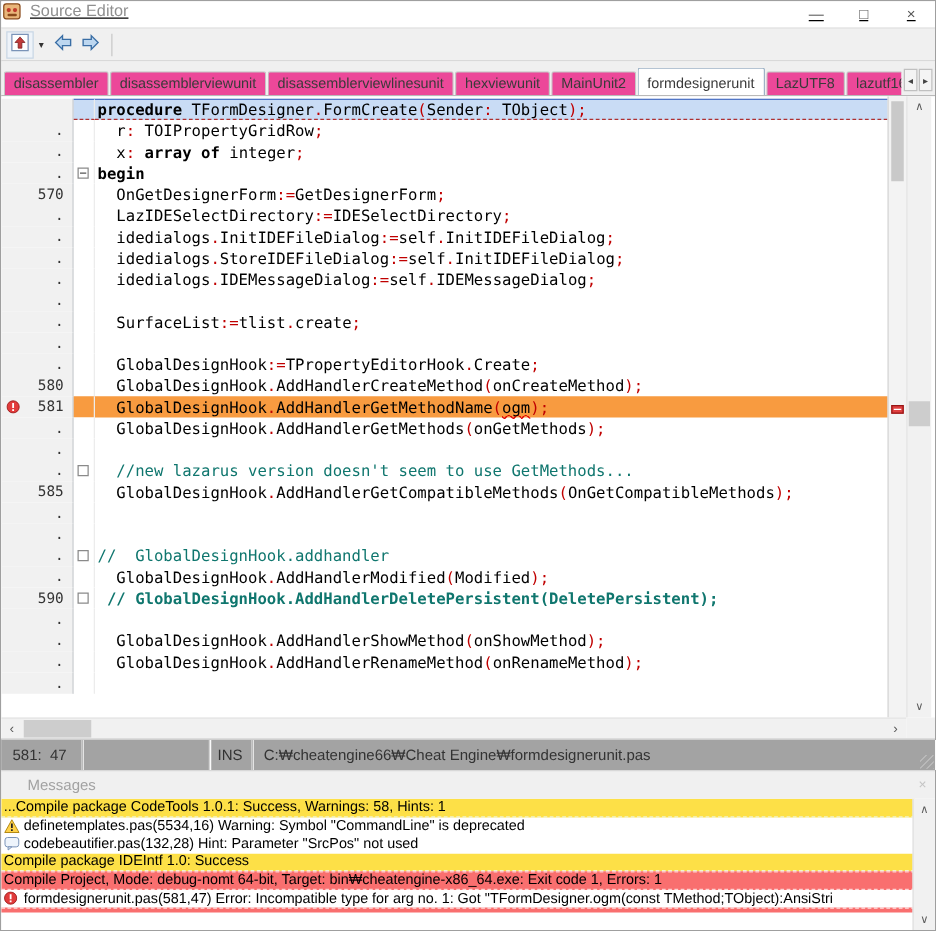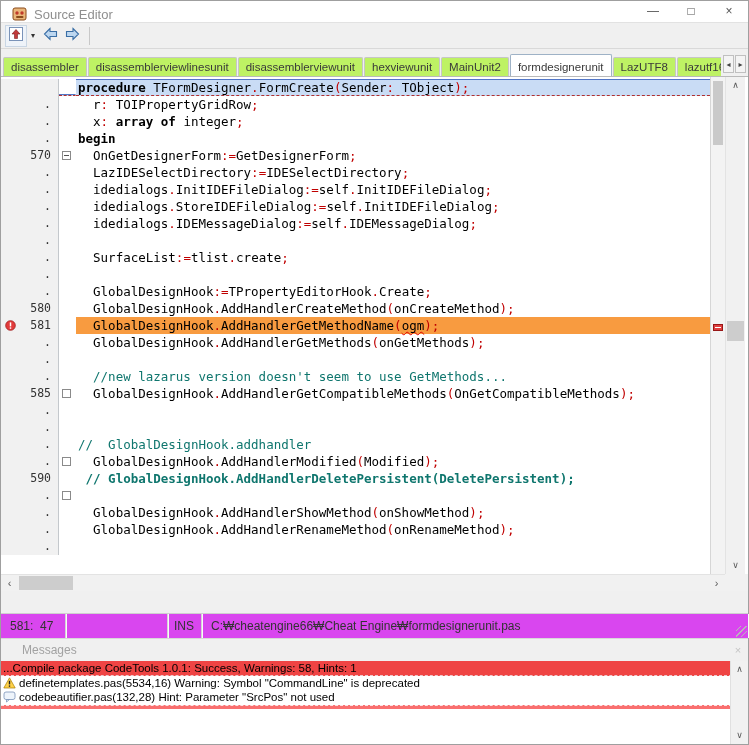--- a/index.html
+++ b/index.html
@@ -1,49 +1,49 @@
 <!DOCTYPE html>
 <html><head>
 <meta charset="utf-8">
 <style>
   * { margin:0; padding:0; box-sizing:border-box; }
   html,body { width:749px; height:745px; overflow:hidden; }
   body { font-family:"Liberation Sans", sans-serif; background:#fff; }
   .win { width:749px; height:745px; border:1px solid #9f9f9f; display:flex; flex-direction:column; background:#f0f0f0; }
 
   
-  .titlebar { height:21px; background:#ffffff; display:flex; align-items:flex-end; padding-left:11px; flex:0 0 auto; }
+  .titlebar { height:21px; background:#ffffff; display:flex; align-items:flex-start; padding-left:1px; flex:0 0 auto;text-decoration:underline; }
   .appicon { width:16px; height:16px; display:inline-block; margin-right:6px; }
   .title { font-size:13px; color:#8f8f8f; }
   .winbtns { margin-left:auto; display:flex; height:100%; }
   .winbtn { width:38px; text-align:center; font-size:12px; color:#555; line-height:21px; cursor:default; }
 
   
   .toolbar { height:27px; background:#f0f0f0; border-top:1px solid #e2e2e2; border-bottom:1px solid #d9d9d9; display:flex; align-items:center; padding-left:4px; flex:0 0 auto; }
   .tbtn { border:1px solid transparent; background:transparent; width:22px; height:22px; display:flex; align-items:center; justify-content:center; padding:0; }
   .tbtn.first { border:1px solid #c9d6e4; background:#eef3f9; }
   .caretbtn { width:12px; height:22px; display:flex; align-items:center; justify-content:center; font-size:8px; color:#333; }
   .tsep { width:1px; height:18px; background:#c8c8c8; margin-left:6px; }
 
   
   .tabbar { height:28px; background:#f0f0f0; display:flex; align-items:flex-end; padding-left:2px; border-bottom:1px solid #b9b9b9; flex:0 0 auto; position:relative; }
   .tabs { display:flex; align-items:flex-end; height:100%; overflow:hidden; flex:1; }
-  .tab { font-size:11.5px; color:#3a3a3a; background:#bef264; border:1px solid #c6c6c6; border-bottom:none; padding:3px 7px 3px 7px; margin-right:1px; white-space:nowrap; border-radius:2px 2px 0 0; }
+  .tab { font-size:11.5px; color:#3a3a3a; background:#ec4899; border:1px solid #c6c6c6; border-bottom:none; padding:3px 7px 3px 7px; margin-right:1px; white-space:nowrap; border-radius:2px 2px 0 0; }
   .tab.active { background:#ffffff; border-color:#9eb2c6; padding-top:6px; padding-bottom:4px; margin-bottom:-1px; position:relative; z-index:2; }
   .tabscroll { display:flex; gap:1px; padding:0 2px 3px 2px; }
   .tabscroll button { width:11px; height:18px; font-size:8px; color:#444; background:#f4f4f4; border:1px solid #c0c0c0; display:flex; align-items:center; justify-content:center; padding:0; }
 
   
   .editor { position:relative; height:514px; background:#fff; flex:0 0 auto; overflow:hidden; }
   .lines { position:absolute; left:0; top:2px; width:724px; }
   .row { display:flex; height:17px; line-height:17px; font-family:"DejaVu Sans Mono","Liberation Mono",monospace; font-size:12.5px; }
   .gut { flex:0 0 58px; background:#f1f1f1; border-right:1px solid #c4c8cc; text-align:right; padding-right:7px; font-size:11.5px; color:#333; position:relative; }
   .gicon { position:absolute; left:4px; top:3px; width:11px; height:11px; }
   .gicon svg { display:block; }
-  .body { flex:1; display:flex;align-items:flex-end; }
+  .body { flex:1; display:flex; }
   .fold { flex:0 0 17px; background:#fff; border-right:1px solid #ececec; position:relative; }
   .fbox { position:absolute; left:3px; top:4px; width:9px; height:9px; border:1px solid #8a8a8a; background:#fff; }
   .fbox.minus::after { content:""; position:absolute; left:1px; right:1px; top:3px; border-top:1px solid #555; }
   .codeln { flex:1; white-space:pre; color:#000; padding-left:2px; }
   .row .sym { color:#c00000; }
   .row b { font-weight:bold; color:#000; }
   .row .cmt { color:#0f766e; }
   .row .cmt.bld { font-weight:bold; }
   .squig { text-decoration:underline wavy #e00000 1px; text-decoration-skip-ink:none; }
   .row.hl-focus .fold, .row.hl-focus .codeln { background:#c9dcf5; border-top:1px solid #5276c6; border-bottom:1px dashed #b03030; line-height:15px; }
@@ -58,34 +58,34 @@
   .arr { display:block; text-align:center; color:#5a5a5a; font-size:9px; height:17px; line-height:17px; }
   .vthumb { position:absolute; left:1px; right:1px; top:244px; height:20px; background:#cdcdcd; }
   .arr.vdown { position:absolute; bottom:0; left:0; right:0; }
   .hscroll { position:absolute; left:0; bottom:0; height:17px; width:724px; background:#f1f1f1; border-top:1px solid #e3e3e3; }
   .arr.hleft { position:absolute; left:0; width:17px; line-height:16px; font-size:11px; }
   .arr.hright { position:absolute; right:0; width:17px; line-height:16px; font-size:11px; }
   .hthumb { position:absolute; left:18px; top:1px; bottom:1px; width:54px; background:#cdcdcd; }
   .corner { position:absolute; left:724px; bottom:0; width:25px; height:17px; background:#f1f1f1; }
 
   
-  .statusbar { height:25px; background:#d946ef; border-top:1px solid #cfcfcf; display:flex; align-items:flex-start; font-size:12px; color:#333; flex:0 0 auto; position:relative;margin-top:22px; }
+  .statusbar { height:25px; background:#a3a3a3; border-top:1px solid #cfcfcf; display:flex; align-items:flex-start; font-size:12px; color:#333; flex:0 0 auto; position:relative; }
   .spanel { height:100%; display:flex; align-items:center; border-right:1px solid #d4d4d4; box-shadow:1px 0 0 #fafafa; padding-left:9px; white-space:pre; }
   .sp1 { width:65px; }
   .sp2 { width:102px; }
   .sp3 { width:34px; padding-left:6px; }
   .sp4 { flex:1; border-right:none; }
   .grip { position:absolute; right:1px; bottom:1px; width:11px; height:11px; background:repeating-linear-gradient(135deg, transparent 0 3px, #b9b9b9 3px 4px); }
 
   
   .msg-header { height:23px; background:#f0f0f0; border-top:1px solid #d8d8d8; display:flex; align-items:center; padding-left:21px; font-size:12px; color:#a2a2a2; flex:0 0 auto; }
   .msg-close { margin-left:auto; width:16px; text-align:center; color:#c4c4c4; font-size:11px; margin-right:2px; }
   .msg-list { flex:1; background:#fff; position:relative; overflow:hidden; }
   .mrow { height:14.5px; display:flex; align-items:center; font-size:11.5px; color:#000; width:731px; padding-left:2px; white-space:nowrap; overflow:hidden; }
-  .mrow.green { background:#ef4444; border-bottom:1px dashed rgba(235,250,255,.75); }
+  .mrow.green { background:#fde047; border-bottom:1px dashed rgba(235,250,255,.75); }
   .mrow.red { background:#f96f6f; border-top:1px dashed rgba(255,235,235,.8); border-bottom:1px dashed rgba(255,235,235,.8); }
   .micon { width:13px; height:12px; margin-right:3px; flex:0 0 auto; display:flex; align-items:center; }
   .mpartial { height:4px; background:#f96f6f; border-top:1px dashed rgba(255,255,255,.8); width:731px; }
   .msb { position:absolute; right:0; top:0; bottom:0; width:18px; background:#f1f1f1; border-left:1px solid #e0e0e0; }
   .msb .arr.vdown { bottom:0; }
 </style>
 </head>
 <body>
 
 <div class="win">
@@ -124,22 +124,22 @@
       <span><svg width="17" height="16" viewBox="0 0 17 16">
             <path d="M9 2.5 L14.5 8 L9 13.5 V10.5 H2.5 V5.5 H9 Z" fill="#bdd7f0" stroke="#3a6ea5" stroke-width="1.1"></path>
           </svg></span>
     </button>
     <span class="tsep"></span>
   </div>
 
   <div class="tabbar">
     <div class="tabs" id="tabs">
         <div class="tab">disassembler</div>
+        <div class="tab">disassemblerviewunit</div>
         <div class="tab">disassemblerviewlinesunit</div>
-        <div class="tab">disassemblerviewunit</div>
         <div class="tab">hexviewunit</div>
         <div class="tab">MainUnit2</div>
         <div class="tab active">formdesignerunit</div>
         <div class="tab">LazUTF8</div>
         <div class="tab">lazutf16</div>
       </div>
     <span class="tabscroll">
       <button>◂</button>
       <button>▸</button>
     </span>
@@ -403,20 +403,36 @@
       </div>
       <div class="mrow white">
         <span class="micon">
           <svg width="13" height="12" viewBox="0 0 13 12">
             <rect x="1" y="1" width="11" height="7.5" rx="2" fill="#eef4fb" stroke="#7a93b8" stroke-width="0.8"></rect>
             <path d="M3.5 8.5 L3.5 11 L6.5 8.5 Z" fill="#eef4fb" stroke="#7a93b8" stroke-width="0.8"></path>
           </svg>
         </span>
         <span>codebeautifier.pas(132,28) Hint: Parameter "SrcPos" not used</span>
       </div>
+      <div class="mrow green">
+        <span>Compile package IDEIntf 1.0: Success</span>
+      </div>
+      <div class="mrow red">
+        <span>Compile Project, Mode: debug-nomt 64-bit, Target: bin₩cheatengine-x86_64.exe: Exit code 1, Errors: 1</span>
+      </div>
+      <div class="mrow white">
+        <span class="micon">
+          <svg width="11" height="11" viewBox="0 0 12 12">
+            <circle cx="6" cy="6" r="5.3" fill="#e23b3b" stroke="#9e1c1c" stroke-width="0.8"></circle>
+            <rect x="5.2" y="2.6" width="1.6" height="4.4" fill="#fff"></rect>
+            <rect x="5.2" y="8" width="1.6" height="1.6" fill="#fff"></rect>
+          </svg>
+        </span>
+        <span>formdesignerunit.pas(581,47) Error: Incompatible type for arg no. 1: Got "TFormDesigner.ogm(const TMethod;TObject):AnsiStri</span>
+      </div>
       <div class="mpartial"></div>
       <div class="msb">
       <span class="arr">∧</span>
       <span class="arr vdown" style="position:absolute;left:0;right:0;">∨</span>
     </div>
   </div>
 
 </div>
 
 </body></html>

